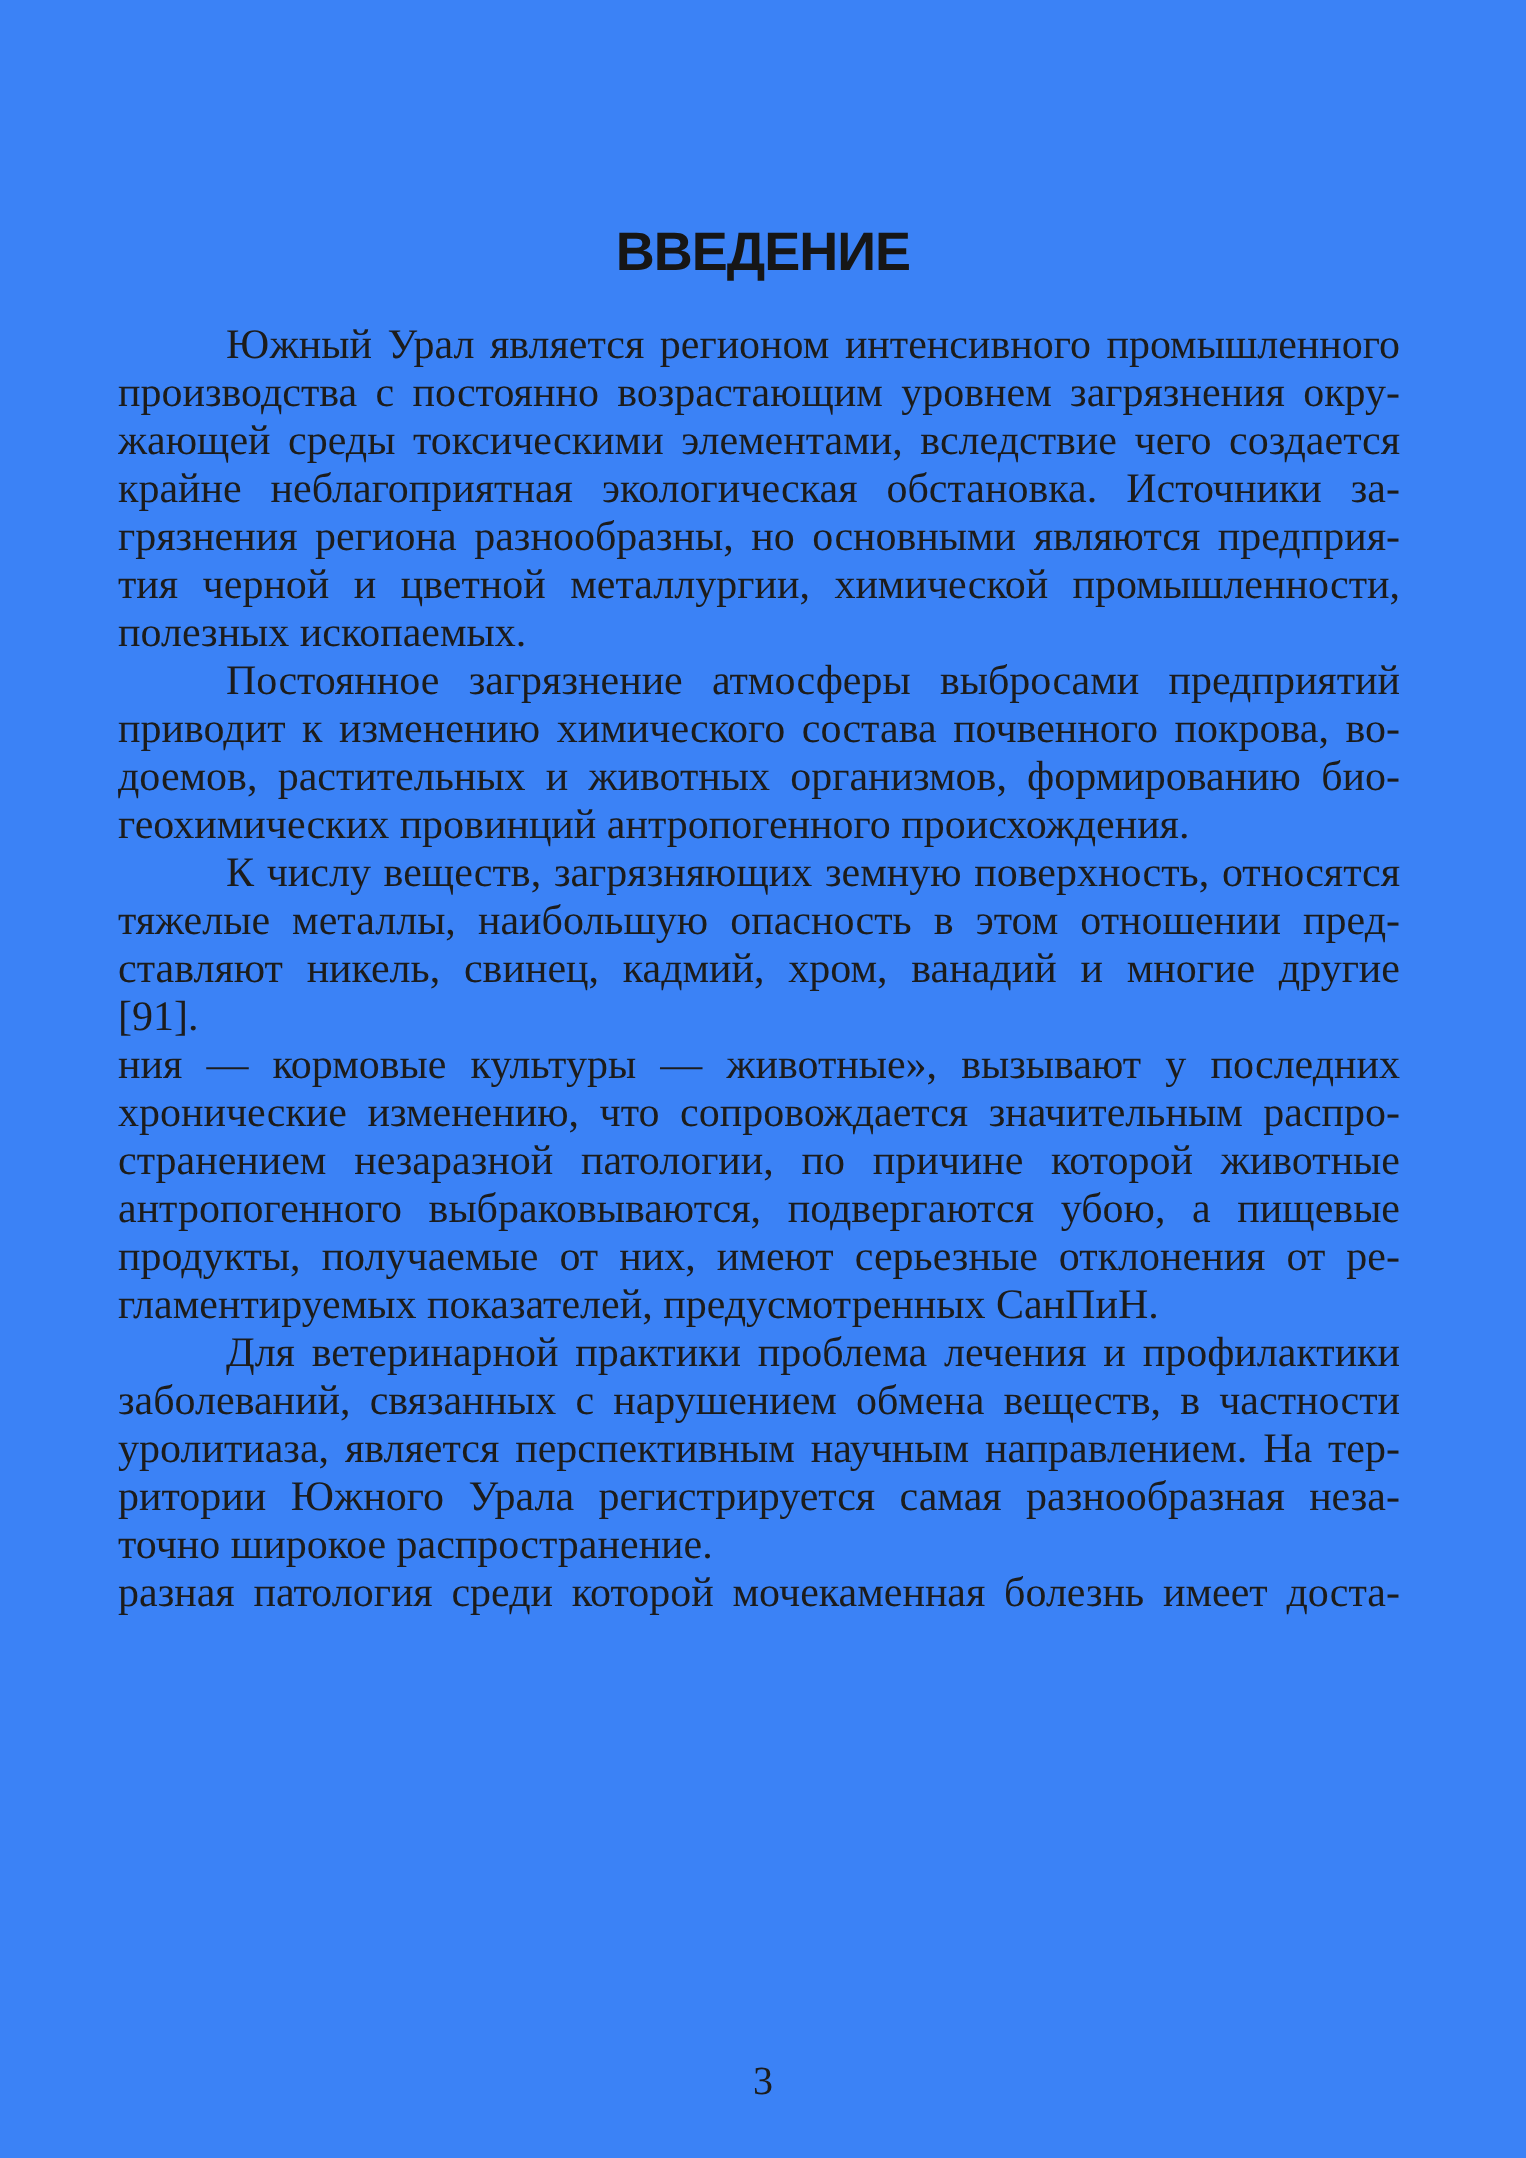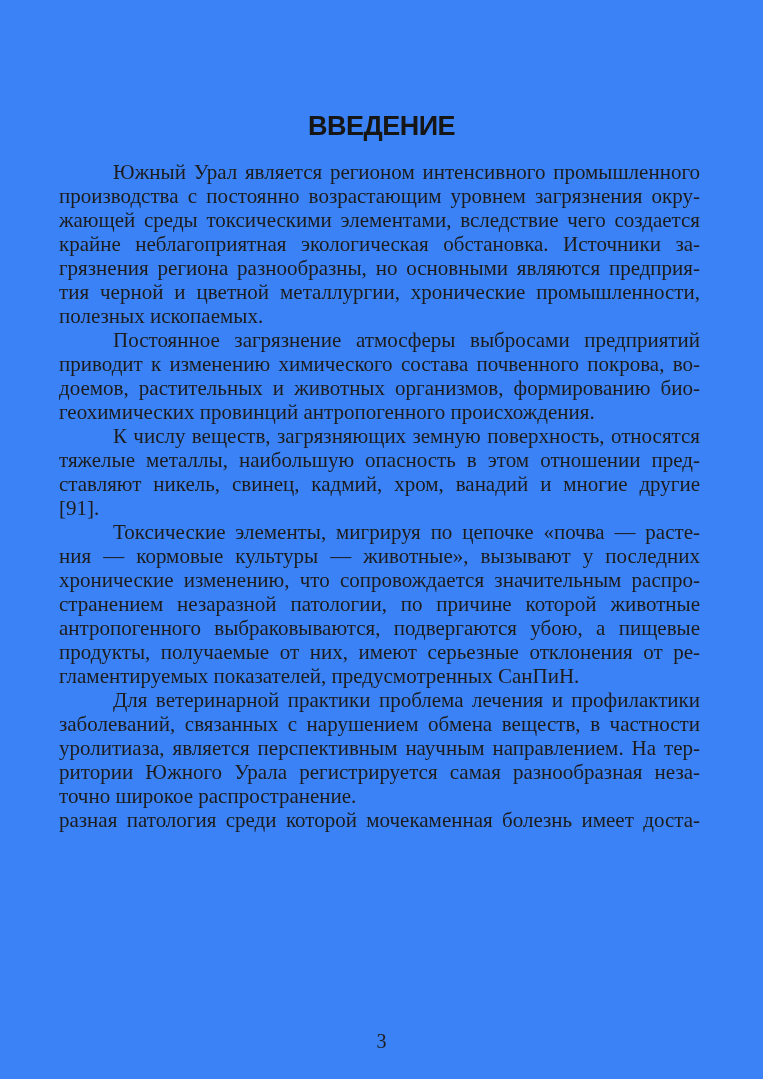--- a/index.html
+++ b/index.html
@@ -72,37 +72,36 @@
 
 <div class="page">
   <h1 class="title">ВВЕДЕНИЕ</h1>
   <div class="body-text" id="body-text">
       <div class="paragraph">
         <div class="line first">Южный Урал является регионом интенсивного промышленного</div>
         <div class="line">производства с постоянно возрастающим уровнем загрязнения окру-</div>
         <div class="line">жающей среды токсическими элементами, вследствие чего создается</div>
         <div class="line">крайне неблагоприятная экологическая обстановка. Источники за-</div>
         <div class="line">грязнения региона разнообразны, но основными являются предприя-</div>
-        <div class="line">тия черной и цветной металлургии, хронические промышленности,</div>
+        <div class="line">тия черной и цветной металлургии, химической промышленности,</div>
         <div class="line last">полезных ископаемых.</div>
       </div>
       <div class="paragraph">
         <div class="line first">Постоянное загрязнение атмосферы выбросами предприятий</div>
         <div class="line">приводит к изменению химического состава почвенного покрова, во-</div>
         <div class="line">доемов, растительных и животных организмов, формированию био-</div>
         <div class="line last">геохимических провинций антропогенного происхождения.</div>
       </div>
       <div class="paragraph">
         <div class="line first">К числу веществ, загрязняющих земную поверхность, относятся</div>
         <div class="line">тяжелые металлы, наибольшую опасность в этом отношении пред-</div>
         <div class="line">ставляют никель, свинец, кадмий, хром, ванадий и многие другие</div>
         <div class="line last">[91].</div>
       </div>
       <div class="paragraph">
-        <div class="line first">Токсические элементы, мигрируя по цепочке «почва — расте-</div>
         <div class="line">ния — кормовые культуры — животные», вызывают у последних</div>
         <div class="line">хронические изменению, что сопровождается значительным распро-</div>
         <div class="line">странением незаразной патологии, по причине которой животные</div>
         <div class="line">антропогенного выбраковываются, подвергаются убою, а пищевые</div>
         <div class="line">продукты, получаемые от них, имеют серьезные отклонения от ре-</div>
         <div class="line last">гламентируемых показателей, предусмотренных СанПиН.</div>
       </div>
       <div class="paragraph">
         <div class="line first">Для ветеринарной практики проблема лечения и профилактики</div>
         <div class="line">заболеваний, связанных с нарушением обмена веществ, в частности</div>

